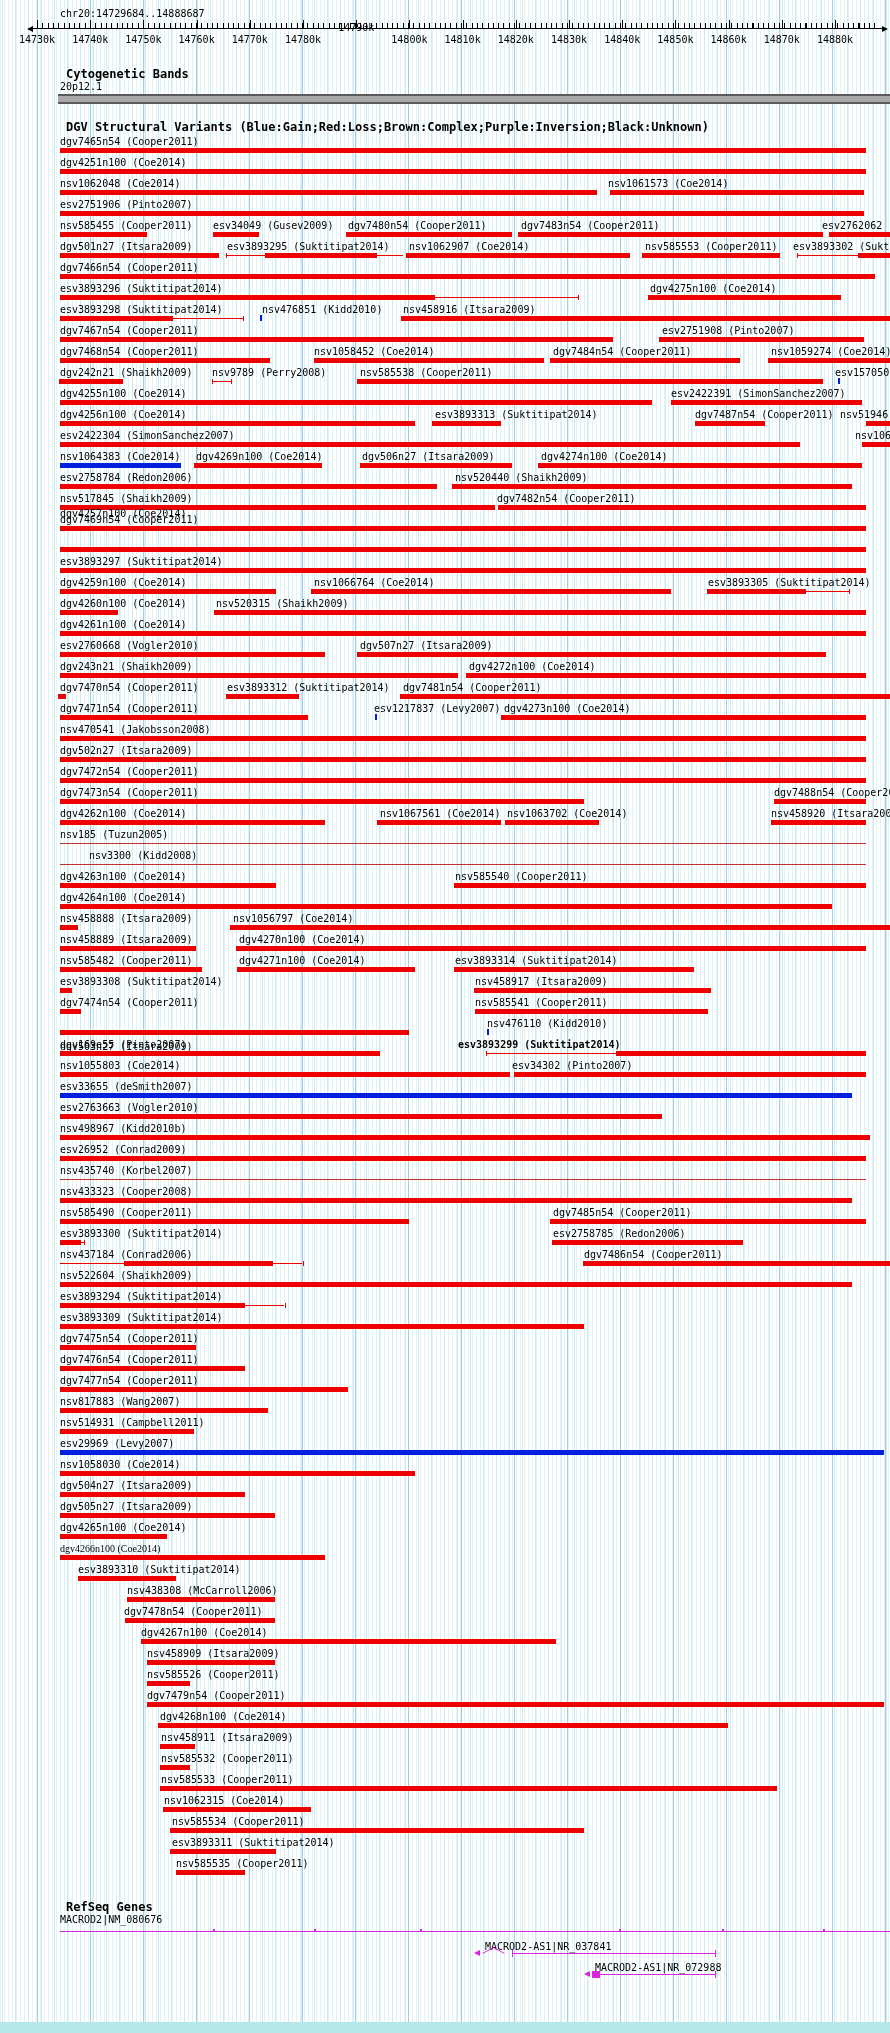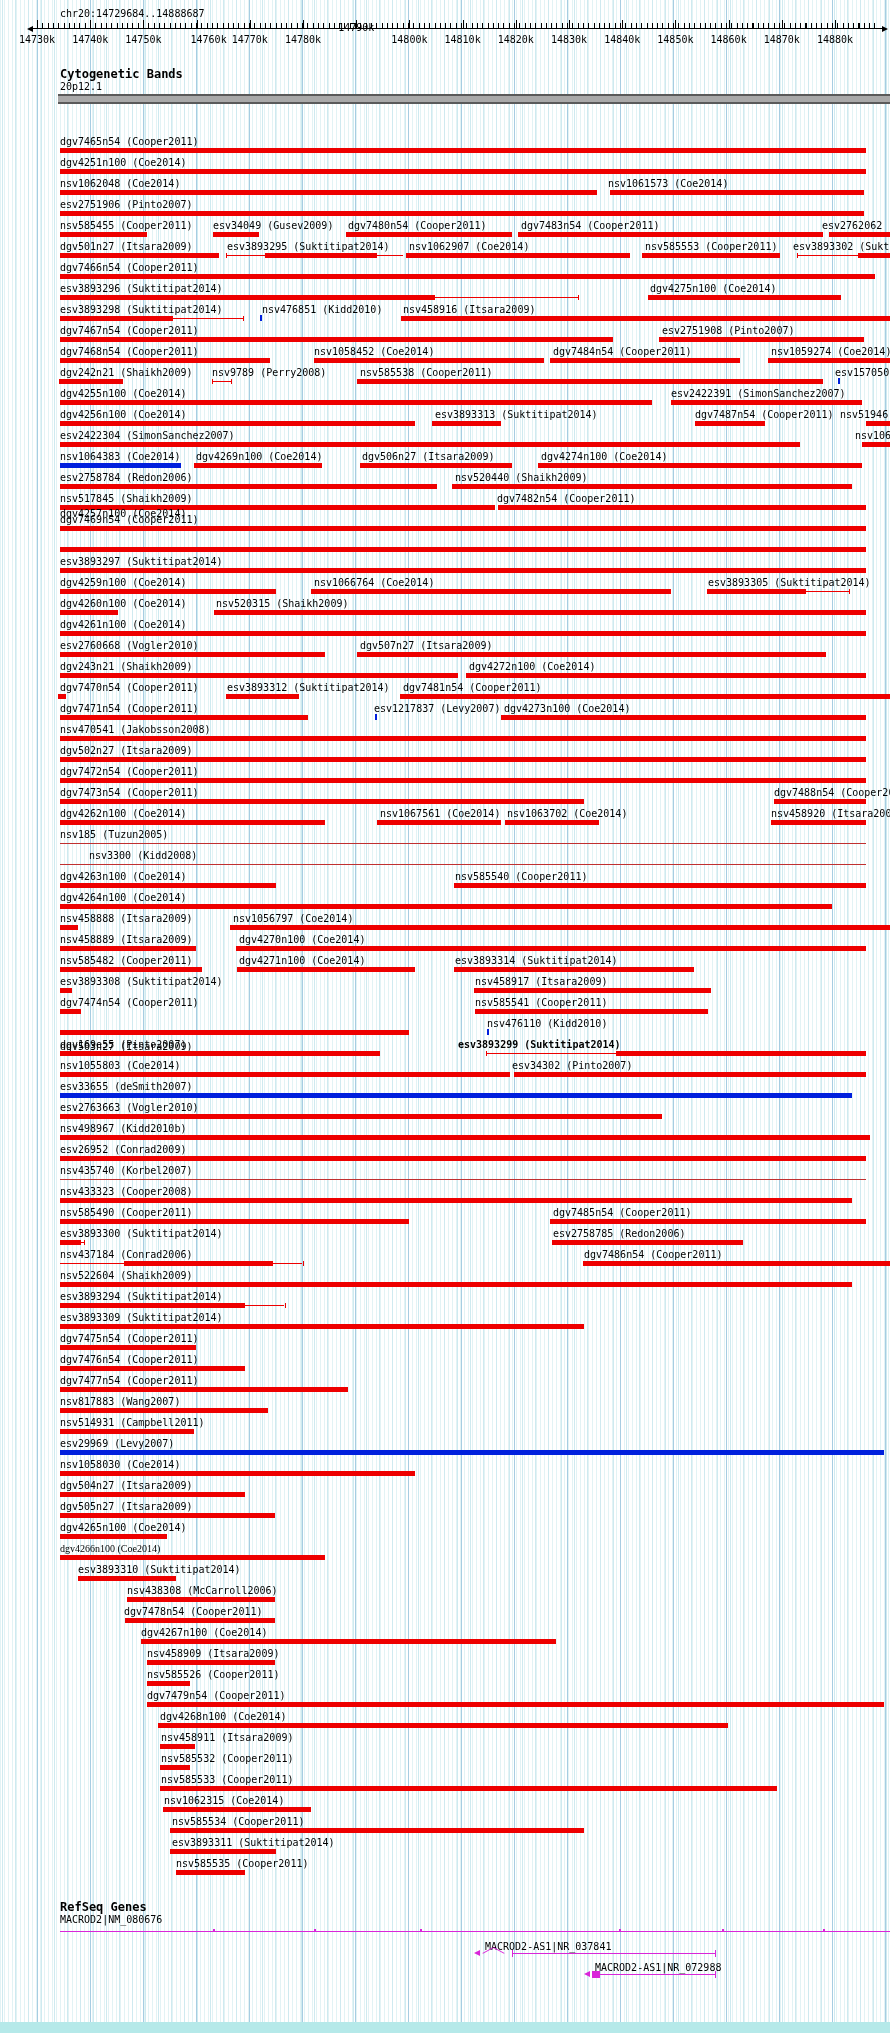--- a/index.html
+++ b/index.html
@@ -8,21 +8,21 @@
     background-color:#fff;
     background-image:
       repeating-linear-gradient(90deg, var(--s2) 0 1px, transparent 1px 53px),
       repeating-linear-gradient(90deg, var(--s1b) 0 1px, transparent 1px 13px),
       repeating-linear-gradient(90deg, var(--s1) 0 1px, transparent 1px 4px);
     background-position:37px 0,2px 0,0 0;
     font-family:"DejaVu Sans Mono",monospace;
     color:#000;
   }
   .lab{position:absolute;font:10px "DejaVu Sans Mono",monospace;line-height:11px;white-space:pre;color:#000;}
-  .hdr{position:absolute;font:bold 12px "DejaVu Sans Mono",monospace;line-height:13px;white-space:pre;color:#000;}
+  .hdr{position:absolute;font:bold 12px "DejaVu Sans Mono",monospace;line-height:13px;white-space:pre;color:#000;padding-left:6px;}
   .seg{position:absolute;}
   .seg.bar{height:5px;background:var(--red);}
   .seg.bar.blue{background:var(--blue);}
   .seg.ln{height:1px;background:var(--red);}
   .seg.ln.dim{background:var(--linered);}
   .seg.tk{width:1px;height:5px;background:var(--red);}
   .seg.pt{width:2px;height:6px;background:var(--blue);}
   .seg.ibeam{height:5px;border-left:1px solid var(--red);border-right:1px solid var(--red);
     background:linear-gradient(to bottom, transparent 2px, var(--red) 2px, var(--red) 3px, transparent 3px);}
   #ruler-line{position:absolute;height:1px;background:#000;}
@@ -53,21 +53,21 @@
   <div class="arr right" style="left: 882px; top: 26px;"></div>
   <div id="ruler-comb" style="left: 37px; top: 23px; width: 843px;"></div>
   <div id="ruler-ticks">
       <div class="majtick" style="left: 37px; top: 20px;"></div>
       <span class="ticklab" style="left: 37px; top: 34px;">14730k</span>
       <div class="majtick" style="left: 90.2px; top: 20px;"></div>
       <span class="ticklab" style="left: 90.2px; top: 34px;">14740k</span>
       <div class="majtick" style="left: 143.4px; top: 20px;"></div>
       <span class="ticklab" style="left: 143.4px; top: 34px;">14750k</span>
       <div class="majtick" style="left: 196.6px; top: 20px;"></div>
-      <span class="ticklab" style="left: 196.6px; top: 34px; margin-left: 12px;">14760k</span>
+      <span class="ticklab" style="left: 196.6px; top: 34px;">14760k</span>
       <div class="majtick" style="left: 249.8px; top: 20px;"></div>
       <span class="ticklab" style="left: 249.8px; top: 34px;">14770k</span>
       <div class="majtick" style="left: 303px; top: 20px;"></div>
       <span class="ticklab" style="left: 303px; top: 34px;">14780k</span>
       <div class="majtick" style="left: 356.2px; top: 20px;"></div>
       <span class="ticklab" style="left: 356.2px; top: 22px;">14790k</span>
       <div class="majtick" style="left: 409.4px; top: 20px;"></div>
       <span class="ticklab" style="left: 409.4px; top: 34px;">14800k</span>
       <div class="majtick" style="left: 462.6px; top: 20px;"></div>
       <span class="ticklab" style="left: 462.6px; top: 34px;">14810k</span>
@@ -84,20 +84,21 @@
       <div class="majtick" style="left: 781.8px; top: 20px;"></div>
       <span class="ticklab" style="left: 781.8px; top: 34px;">14870k</span>
       <div class="majtick" style="left: 835px; top: 20px;"></div>
       <span class="ticklab" style="left: 835px; top: 34px;">14880k</span>
     </div>
 
   <div class="hdr" style="left:60px;top:68px;">Cytogenetic Bands</div>
   <div class="lab" style="left:60px;top:81px;">20p12.1</div>
   <div id="cytoband-bar" style="left: 58px; top: 94px; width: 832px; height: 6px;"></div>
 
+  <div class="hdr" style="left:60px;top:121px;">DGV Structural Variants (Blue:Gain;Red:Loss;Brown:Complex;Purple:Inversion;Black:Unknown)</div>
   <div id="dgv-rows">
       <span class="lab" style="left: 60px; top: 136px;">dgv7465n54 (Cooper2011)</span>
       <div class="seg bar" style="left: 60px; top: 148px; width: 806px;"></div>
       <span class="lab" style="left: 60px; top: 157px;">dgv4251n100 (Coe2014)</span>
       <div class="seg bar" style="left: 60px; top: 169px; width: 806px;"></div>
       <span class="lab" style="left: 60px; top: 178px;">nsv1062048 (Coe2014)</span>
       <span class="lab" style="left: 608px; top: 178px;">nsv1061573 (Coe2014)</span>
       <div class="seg bar" style="left: 60px; top: 190px; width: 537px;"></div>
       <div class="seg bar" style="left: 610px; top: 190px; width: 254px;"></div>
       <span class="lab" style="left: 60px; top: 199px;">esv2751906 (Pinto2007)</span>

